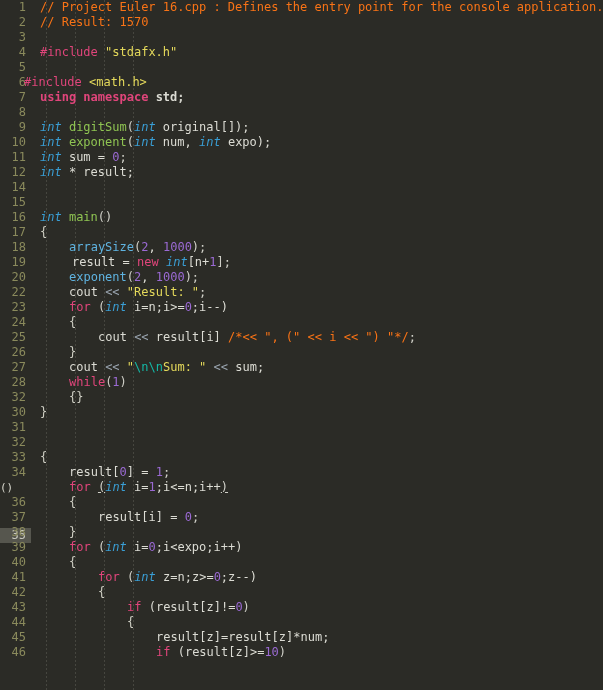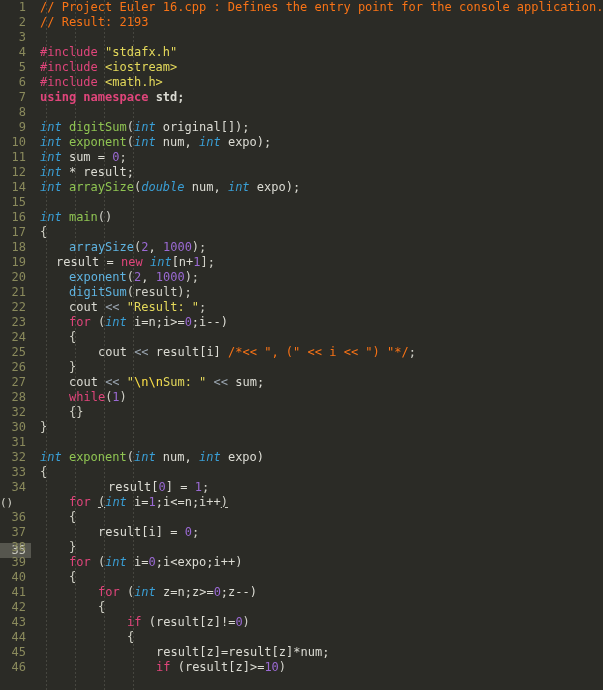--- a/index.html
+++ b/index.html
@@ -88,71 +88,70 @@
   }
   
   .t-plain   { color: #dcdcd4; }
   .t-comment { color: #f97316; }
   .t-kw      { color: #e0457b; }
   .t-type    { color: #3a9ed4; font-style: italic; }
   .t-func    { color: #8fc452; }
   .t-call    { color: #5fb3e0; }
   .t-num     { color: #9b6ad4; }
   .t-str     { color: #e4d95b; }
-  .t-esc     { color: #fde047; }
+  .t-esc     { color: #14b8a6; }
   .t-op      { color: #9aa5b0; }
   .t-punct   { color: #d0d0c8; }
   .t-brace   { color: #cfcfc4; }
   .t-inc     { color: #e0457b; }
   .t-ul      { text-decoration: underline; }
 </style>
 </head>
 <body>
 
 <div id="editor">
   <div class="guides">
       <div class="guide" style="left: 46px;"></div>
       <div class="guide" style="left: 75px;"></div>
       <div class="guide" style="left: 104px;"></div>
       <div class="guide" style="left: 133px;"></div>
     </div>
   <div class="lines">
       <div class="line"><div class="gutter-num">1</div><div class="code" style="left: 40px;"><span class="t-comment">// Project Euler 16.cpp : Defines the entry point for the console application.</span></div></div>
-      <div class="line"><div class="gutter-num">2</div><div class="code" style="left: 40px;"><span class="t-comment">// Result: 2193</span></div></div>
+      <div class="line"><div class="gutter-num">2</div><div class="code" style="left: 40px;"><span class="t-comment">// Result: 1570</span></div></div>
       <div class="line"><div class="gutter-num">3</div><div class="code" style="left: 40px;"></div></div>
       <div class="line"><div class="gutter-num">4</div><div class="code" style="left: 40px;"><span class="t-inc">#include</span><span class="t-plain"> </span><span class="t-str">"stdafx.h"</span></div></div>
-      <div class="line"><div class="gutter-num">5</div><div class="code" style="left: 40px;"><span class="t-inc">#include</span><span class="t-plain"> </span><span class="t-str">&lt;iostream&gt;</span></div></div>
-      <div class="line"><div class="gutter-num">6</div><div class="code" style="left: 40px; text-align: right;"><span class="t-inc">#include</span><span class="t-plain"> </span><span class="t-str">&lt;math.h&gt;</span></div></div>
+      <div class="line"><div class="gutter-num">5</div></div>
+      <div class="line"><div class="gutter-num">6</div><div class="code" style="left: 24px; text-align: right;"><span class="t-inc">#include</span><span class="t-plain"> </span><span class="t-str">&lt;math.h&gt;</span></div></div>
       <div class="line"><div class="gutter-num">7</div><div class="code" style="left: 40px; font-weight: bold;"><span class="t-kw">using</span><span class="t-plain"> </span><span class="t-kw">namespace</span><span class="t-plain"> </span><span class="t-plain">std</span><span class="t-punct">;</span></div></div>
       <div class="line"><div class="gutter-num">8</div><div class="code" style="left: 40px;"></div></div>
       <div class="line"><div class="gutter-num">9</div><div class="code" style="left: 40px;"><span class="t-type">int</span><span class="t-plain"> </span><span class="t-func">digitSum</span><span class="t-punct">(</span><span class="t-type">int</span><span class="t-plain"> original[]);</span></div></div>
       <div class="line"><div class="gutter-num">10</div><div class="code" style="left: 40px;"><span class="t-type">int</span><span class="t-plain"> </span><span class="t-func">exponent</span><span class="t-punct">(</span><span class="t-type">int</span><span class="t-plain"> num, </span><span class="t-type">int</span><span class="t-plain"> expo);</span></div></div>
       <div class="line"><div class="gutter-num">11</div><div class="code" style="left: 40px;"><span class="t-type">int</span><span class="t-plain"> sum = </span><span class="t-num">0</span><span class="t-punct">;</span></div></div>
       <div class="line"><div class="gutter-num">12</div><div class="code" style="left: 40px;"><span class="t-type">int</span><span class="t-plain"> * result;</span></div></div>
-      <div class="line"><div class="gutter-num">14</div><div class="code" style="left: 40px;"><span class="t-type">int</span><span class="t-plain"> </span><span class="t-func">arraySize</span><span class="t-punct">(</span><span class="t-type">double</span><span class="t-plain"> num, </span><span class="t-type">int</span><span class="t-plain"> expo);</span></div></div>
+      <div class="line"><div class="gutter-num">14</div></div>
       <div class="line"><div class="gutter-num">15</div><div class="code" style="left: 40px;"></div></div>
       <div class="line"><div class="gutter-num">16</div><div class="code" style="left: 40px; text-align: center;"><span class="t-type">int</span><span class="t-plain"> </span><span class="t-func">main</span><span class="t-punct">()</span></div></div>
       <div class="line"><div class="gutter-num">17</div><div class="code" style="left: 40px;"><span class="t-brace">{</span></div></div>
       <div class="line"><div class="gutter-num">18</div><div class="code" style="left: 69px;"><span class="t-call">arraySize</span><span class="t-punct">(</span><span class="t-num">2</span><span class="t-plain">, </span><span class="t-num">1000</span><span class="t-punct">);</span></div></div>
-      <div class="line"><div class="gutter-num">19</div><div class="code" style="left: 56px;"><span class="t-plain">result = </span><span class="t-kw">new</span><span class="t-plain"> </span><span class="t-type">int</span><span class="t-plain">[n+</span><span class="t-num">1</span><span class="t-punct">];</span></div></div>
+      <div class="line"><div class="gutter-num">19</div><div class="code" style="left: 72px;"><span class="t-plain">result = </span><span class="t-kw">new</span><span class="t-plain"> </span><span class="t-type">int</span><span class="t-plain">[n+</span><span class="t-num">1</span><span class="t-punct">];</span></div></div>
       <div class="line"><div class="gutter-num">20</div><div class="code" style="left: 69px;"><span class="t-call">exponent</span><span class="t-punct">(</span><span class="t-num">2</span><span class="t-plain">, </span><span class="t-num">1000</span><span class="t-punct">);</span></div></div>
-      <div class="line"><div class="gutter-num">21</div><div class="code" style="left: 69px;"><span class="t-call">digitSum</span><span class="t-punct">(result);</span></div></div>
       <div class="line"><div class="gutter-num">22</div><div class="code" style="left: 69px;"><span class="t-plain">cout </span><span class="t-op">&lt;&lt;</span><span class="t-plain"> </span><span class="t-str">"Result: "</span><span class="t-punct">;</span></div></div>
       <div class="line"><div class="gutter-num">23</div><div class="code" style="left: 69px;"><span class="t-kw">for</span><span class="t-punct"> (</span><span class="t-type">int</span><span class="t-plain"> i=n;i&gt;=</span><span class="t-num">0</span><span class="t-plain">;i--)</span></div></div>
       <div class="line"><div class="gutter-num">24</div><div class="code" style="left: 69px;"><span class="t-brace">{</span></div></div>
       <div class="line"><div class="gutter-num">25</div><div class="code" style="left: 98px;"><span class="t-plain">cout </span><span class="t-op">&lt;&lt;</span><span class="t-plain"> result[i] </span><span class="t-comment">/*&lt;&lt; ", (" &lt;&lt; i &lt;&lt; ") "*/</span><span class="t-punct">;</span></div></div>
       <div class="line"><div class="gutter-num">26</div><div class="code" style="left: 69px;"><span class="t-brace">}</span></div></div>
       <div class="line"><div class="gutter-num">27</div><div class="code" style="left: 69px;"><span class="t-plain">cout </span><span class="t-op">&lt;&lt;</span><span class="t-plain"> </span><span class="t-str">"</span><span class="t-esc">\n\n</span><span class="t-str">Sum: "</span><span class="t-plain"> </span><span class="t-op">&lt;&lt;</span><span class="t-plain"> sum;</span></div></div>
       <div class="line"><div class="gutter-num">28</div><div class="code" style="left: 69px;"><span class="t-kw">while</span><span class="t-punct">(</span><span class="t-num">1</span><span class="t-punct">)</span></div></div>
       <div class="line"><div class="gutter-num">32</div><div class="code" style="left: 69px;"><span class="t-brace">{}</span></div></div>
       <div class="line"><div class="gutter-num">30</div><div class="code" style="left: 40px;"><span class="t-brace">}</span></div></div>
       <div class="line"><div class="gutter-num">31</div><div class="code" style="left: 40px;"></div></div>
-      <div class="line"><div class="gutter-num">32</div><div class="code" style="left: 40px;"><span class="t-type">int</span><span class="t-plain"> </span><span class="t-func">exponent</span><span class="t-punct">(</span><span class="t-type">int</span><span class="t-plain"> num, </span><span class="t-type">int</span><span class="t-plain"> expo)</span></div></div>
+      <div class="line"><div class="gutter-num">32</div></div>
       <div class="line"><div class="gutter-num">33</div><div class="code" style="left: 40px;"><span class="t-brace">{</span></div></div>
-      <div class="line"><div class="gutter-num">34</div><div class="code" style="left: 69px; margin-left: 39px;"><span class="t-plain">result[</span><span class="t-num">0</span><span class="t-plain">] = </span><span class="t-num">1</span><span class="t-punct">;</span></div></div>
+      <div class="line"><div class="gutter-num">34</div><div class="code" style="left: 69px;"><span class="t-plain">result[</span><span class="t-num">0</span><span class="t-plain">] = </span><span class="t-num">1</span><span class="t-punct">;</span></div></div>
       <div class="line current"><div class="bracket-ind">()</div><div class="gutter-num">35</div><div class="code" style="left: 69px;"><span class="t-kw">for</span><span class="t-plain"> </span><span class="t-punct t-ul">(</span><span class="t-type">int</span><span class="t-plain"> i=</span><span class="t-num">1</span><span class="t-plain">;i&lt;=n;i++</span><span class="t-punct t-ul">)</span></div></div>
       <div class="line"><div class="gutter-num">36</div><div class="code" style="left: 69px;"><span class="t-brace">{</span></div></div>
       <div class="line"><div class="gutter-num">37</div><div class="code" style="left: 98px;"><span class="t-plain">result[i] = </span><span class="t-num">0</span><span class="t-punct">;</span></div></div>
       <div class="line"><div class="gutter-num">38</div><div class="code" style="left: 69px;"><span class="t-brace">}</span></div></div>
       <div class="line"><div class="gutter-num">39</div><div class="code" style="left: 69px;"><span class="t-kw">for</span><span class="t-punct"> (</span><span class="t-type">int</span><span class="t-plain"> i=</span><span class="t-num">0</span><span class="t-plain">;i&lt;expo;i++)</span></div></div>
       <div class="line"><div class="gutter-num">40</div><div class="code" style="left: 69px;"><span class="t-brace">{</span></div></div>
       <div class="line"><div class="gutter-num">41</div><div class="code" style="left: 98px;"><span class="t-kw">for</span><span class="t-punct"> (</span><span class="t-type">int</span><span class="t-plain"> z=n;z&gt;=</span><span class="t-num">0</span><span class="t-plain">;z--)</span></div></div>
       <div class="line"><div class="gutter-num">42</div><div class="code" style="left: 98px;"><span class="t-brace">{</span></div></div>
       <div class="line"><div class="gutter-num">43</div><div class="code" style="left: 127px;"><span class="t-kw">if</span><span class="t-plain"> (result[z]!=</span><span class="t-num">0</span><span class="t-punct">)</span></div></div>
       <div class="line"><div class="gutter-num">44</div><div class="code" style="left: 127px;"><span class="t-brace">{</span></div></div>

